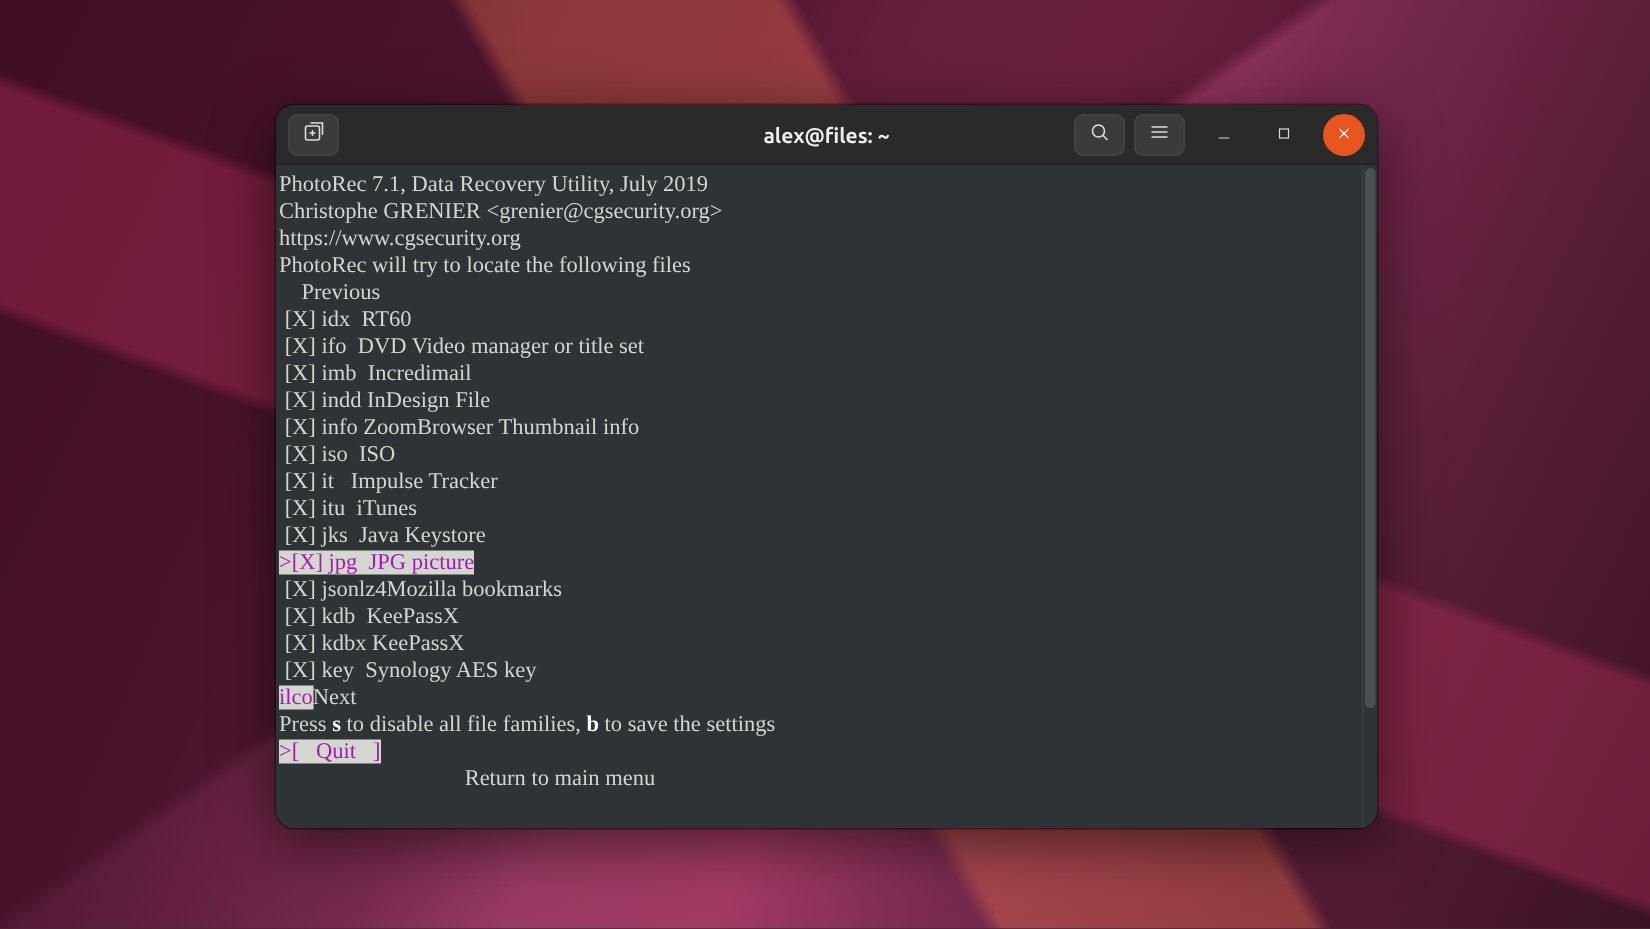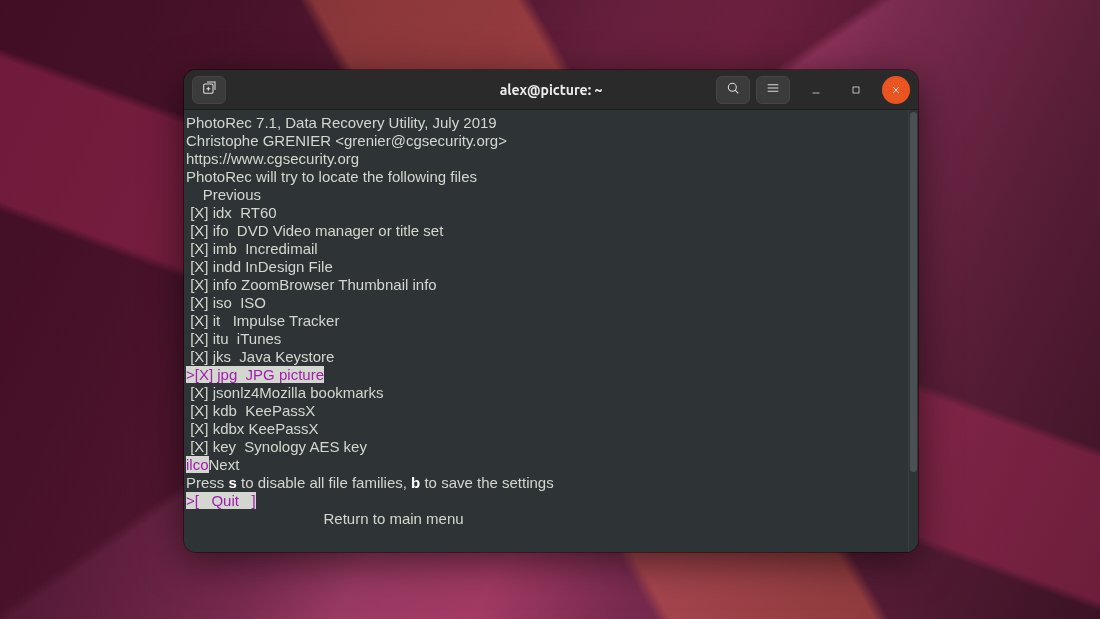--- a/index.html
+++ b/index.html
@@ -102,21 +102,21 @@
   .win-ctrl.close svg { stroke: #fff; }
 
   .terminal-wrap {
     flex: 1;
     display: flex;
     background: #2e3436;
   }
   .terminal {
     flex: 1;
     padding: 4px 2px 4px 2px;
-    font-family: Liberation Sans, sans-serif;
+    font-family: Liberation Serif, serif;
     font-size: 15px;
     line-height: 18px;
     color: #d3d7cf;
     white-space: pre;
     overflow: hidden;
   }
   .terminal .bold { font-weight: 700; color: #ffffff; }
   .terminal .hl {
     background: #d3d7cf;
     color: #a21caf;
@@ -148,21 +148,21 @@
   <div class="titlebar">
     <div class="tb-btn">
       <span>
         <svg viewBox="0 0 24 24">
             <rect x="4" y="6" width="14" height="14" rx="2"></rect>
             <path d="M9 3h12v12"></path>
             <path d="M11 10v6M8 13h6"></path>
           </svg>
       </span>
     </div>
-    <div class="title">alex@picture: ~</div>
+    <div class="title">alex@files: ~</div>
     <div class="tb-spacer"></div>
     <div class="tb-btn">
       <span>
         <svg viewBox="0 0 24 24">
             <circle cx="11" cy="11" r="6"></circle>
             <path d="M20 20l-4.5-4.5"></path>
           </svg>
       </span>
     </div>
     <div class="tb-btn">

